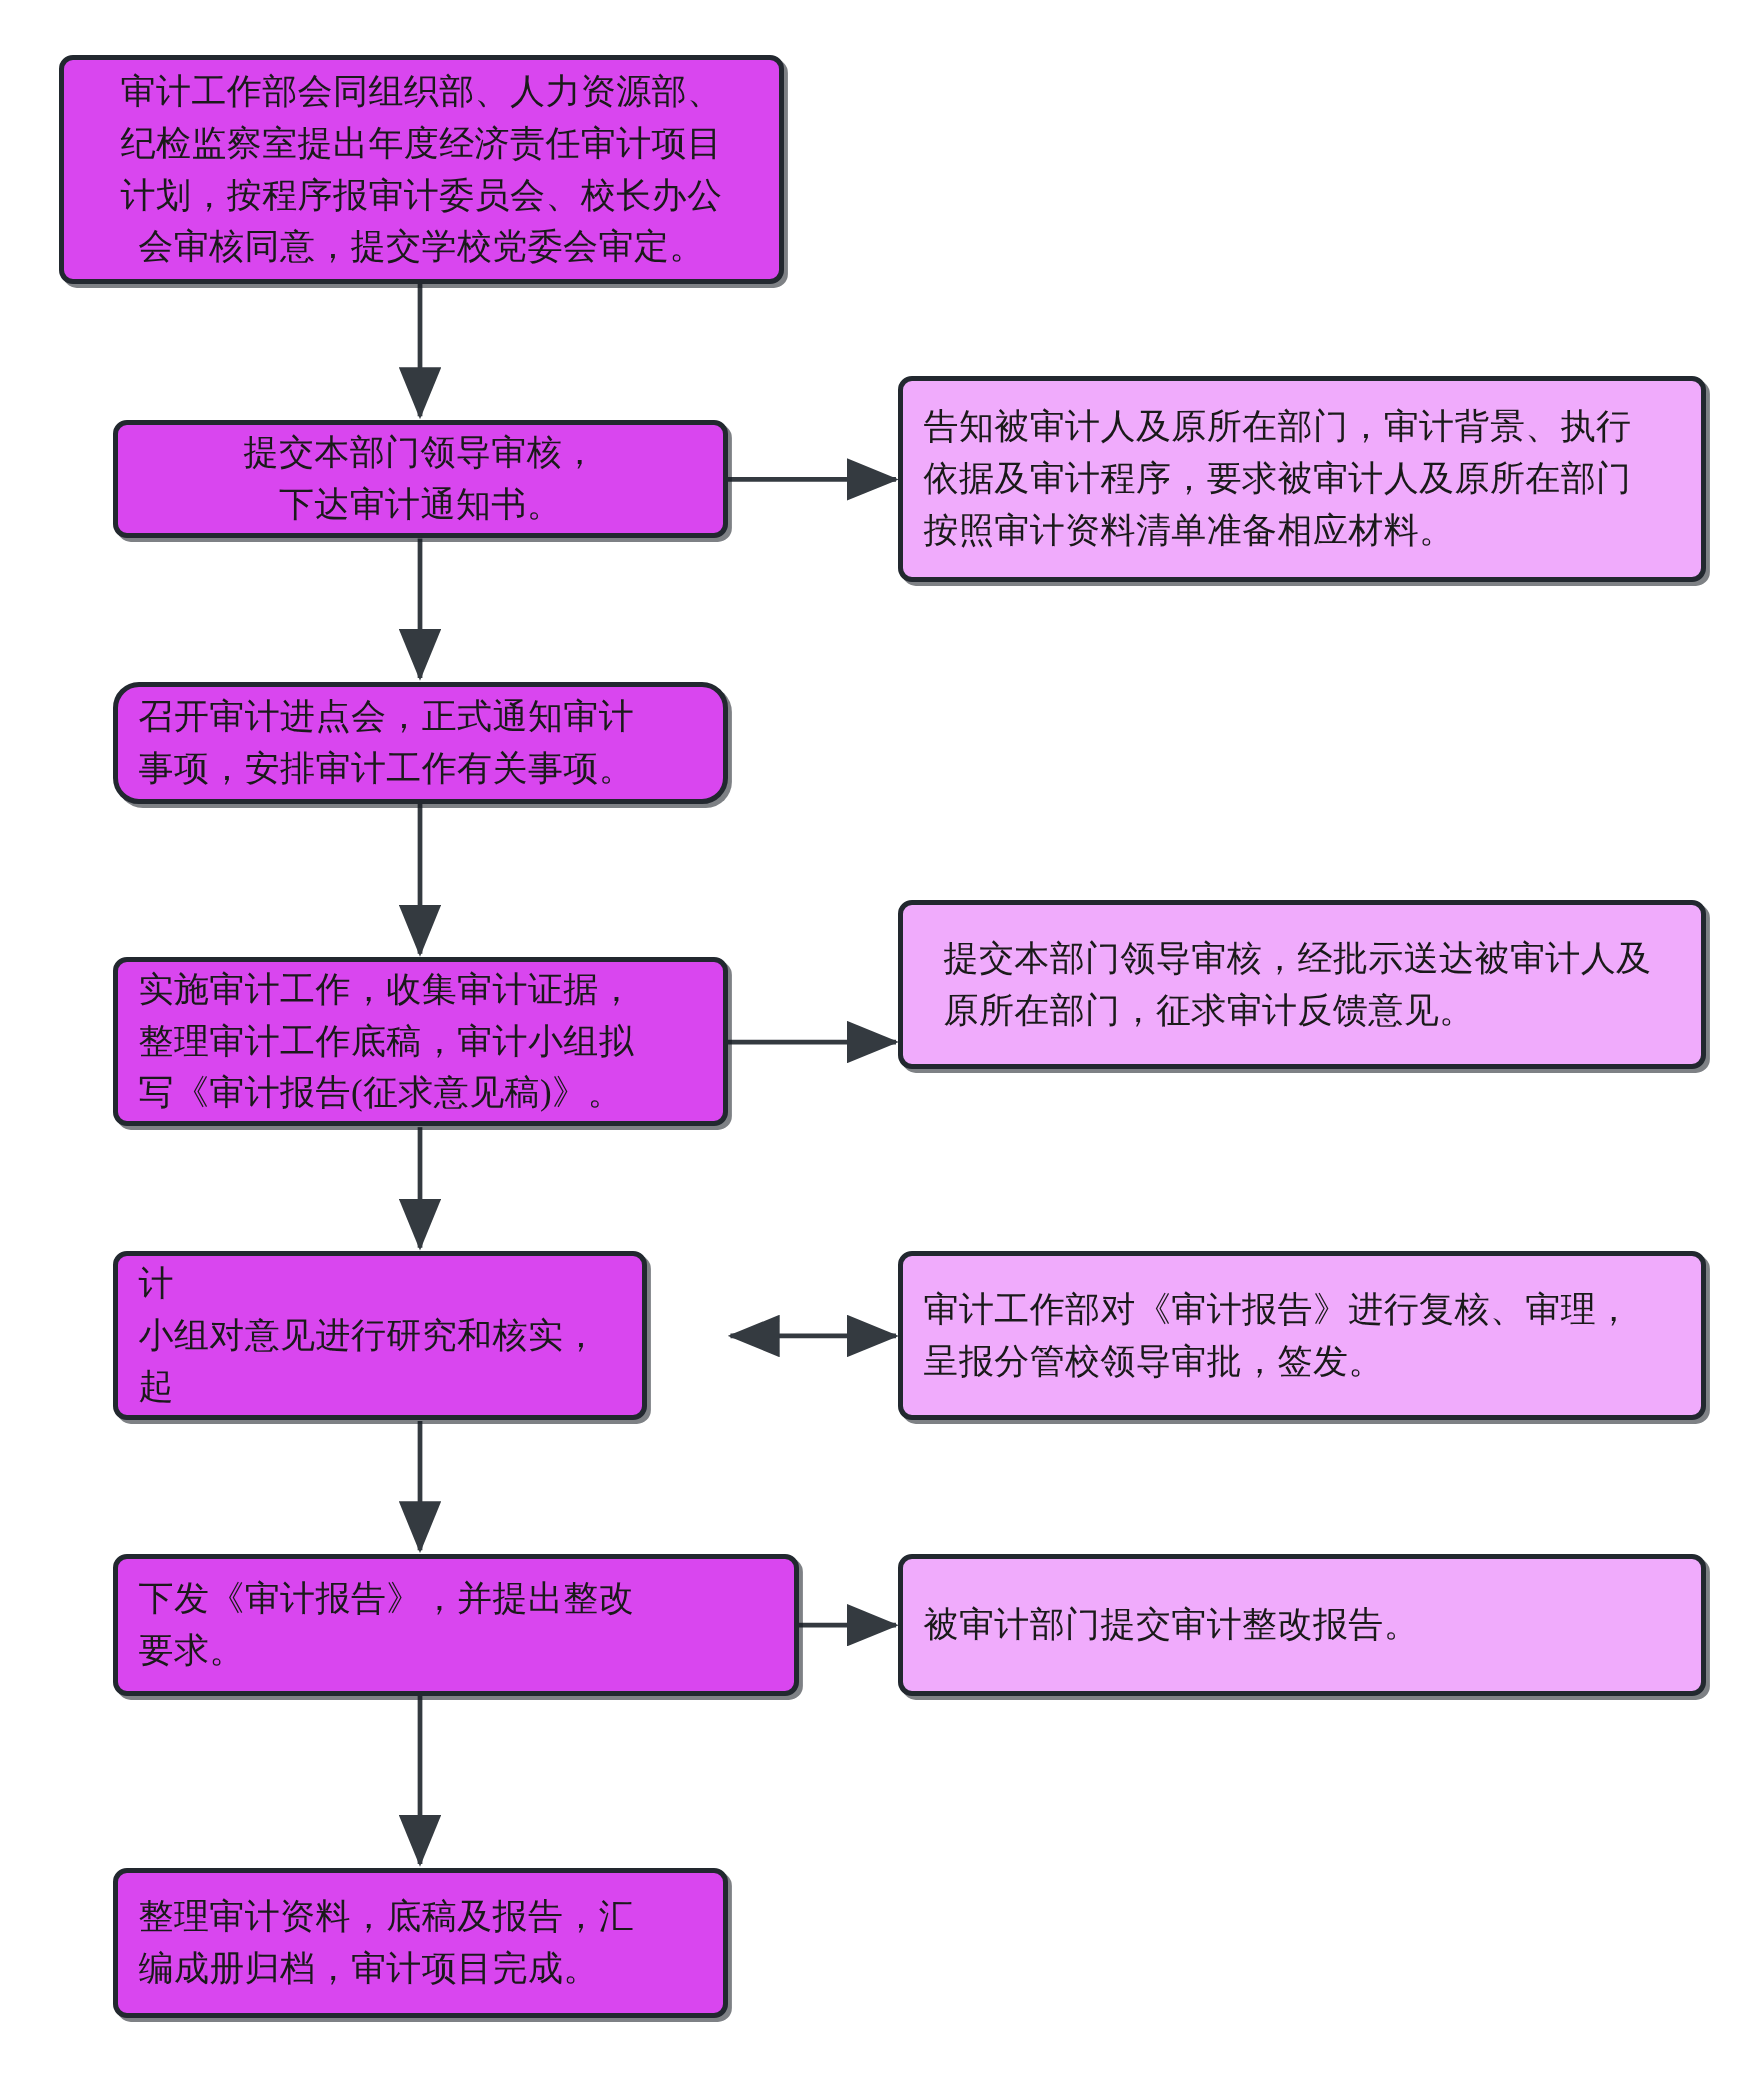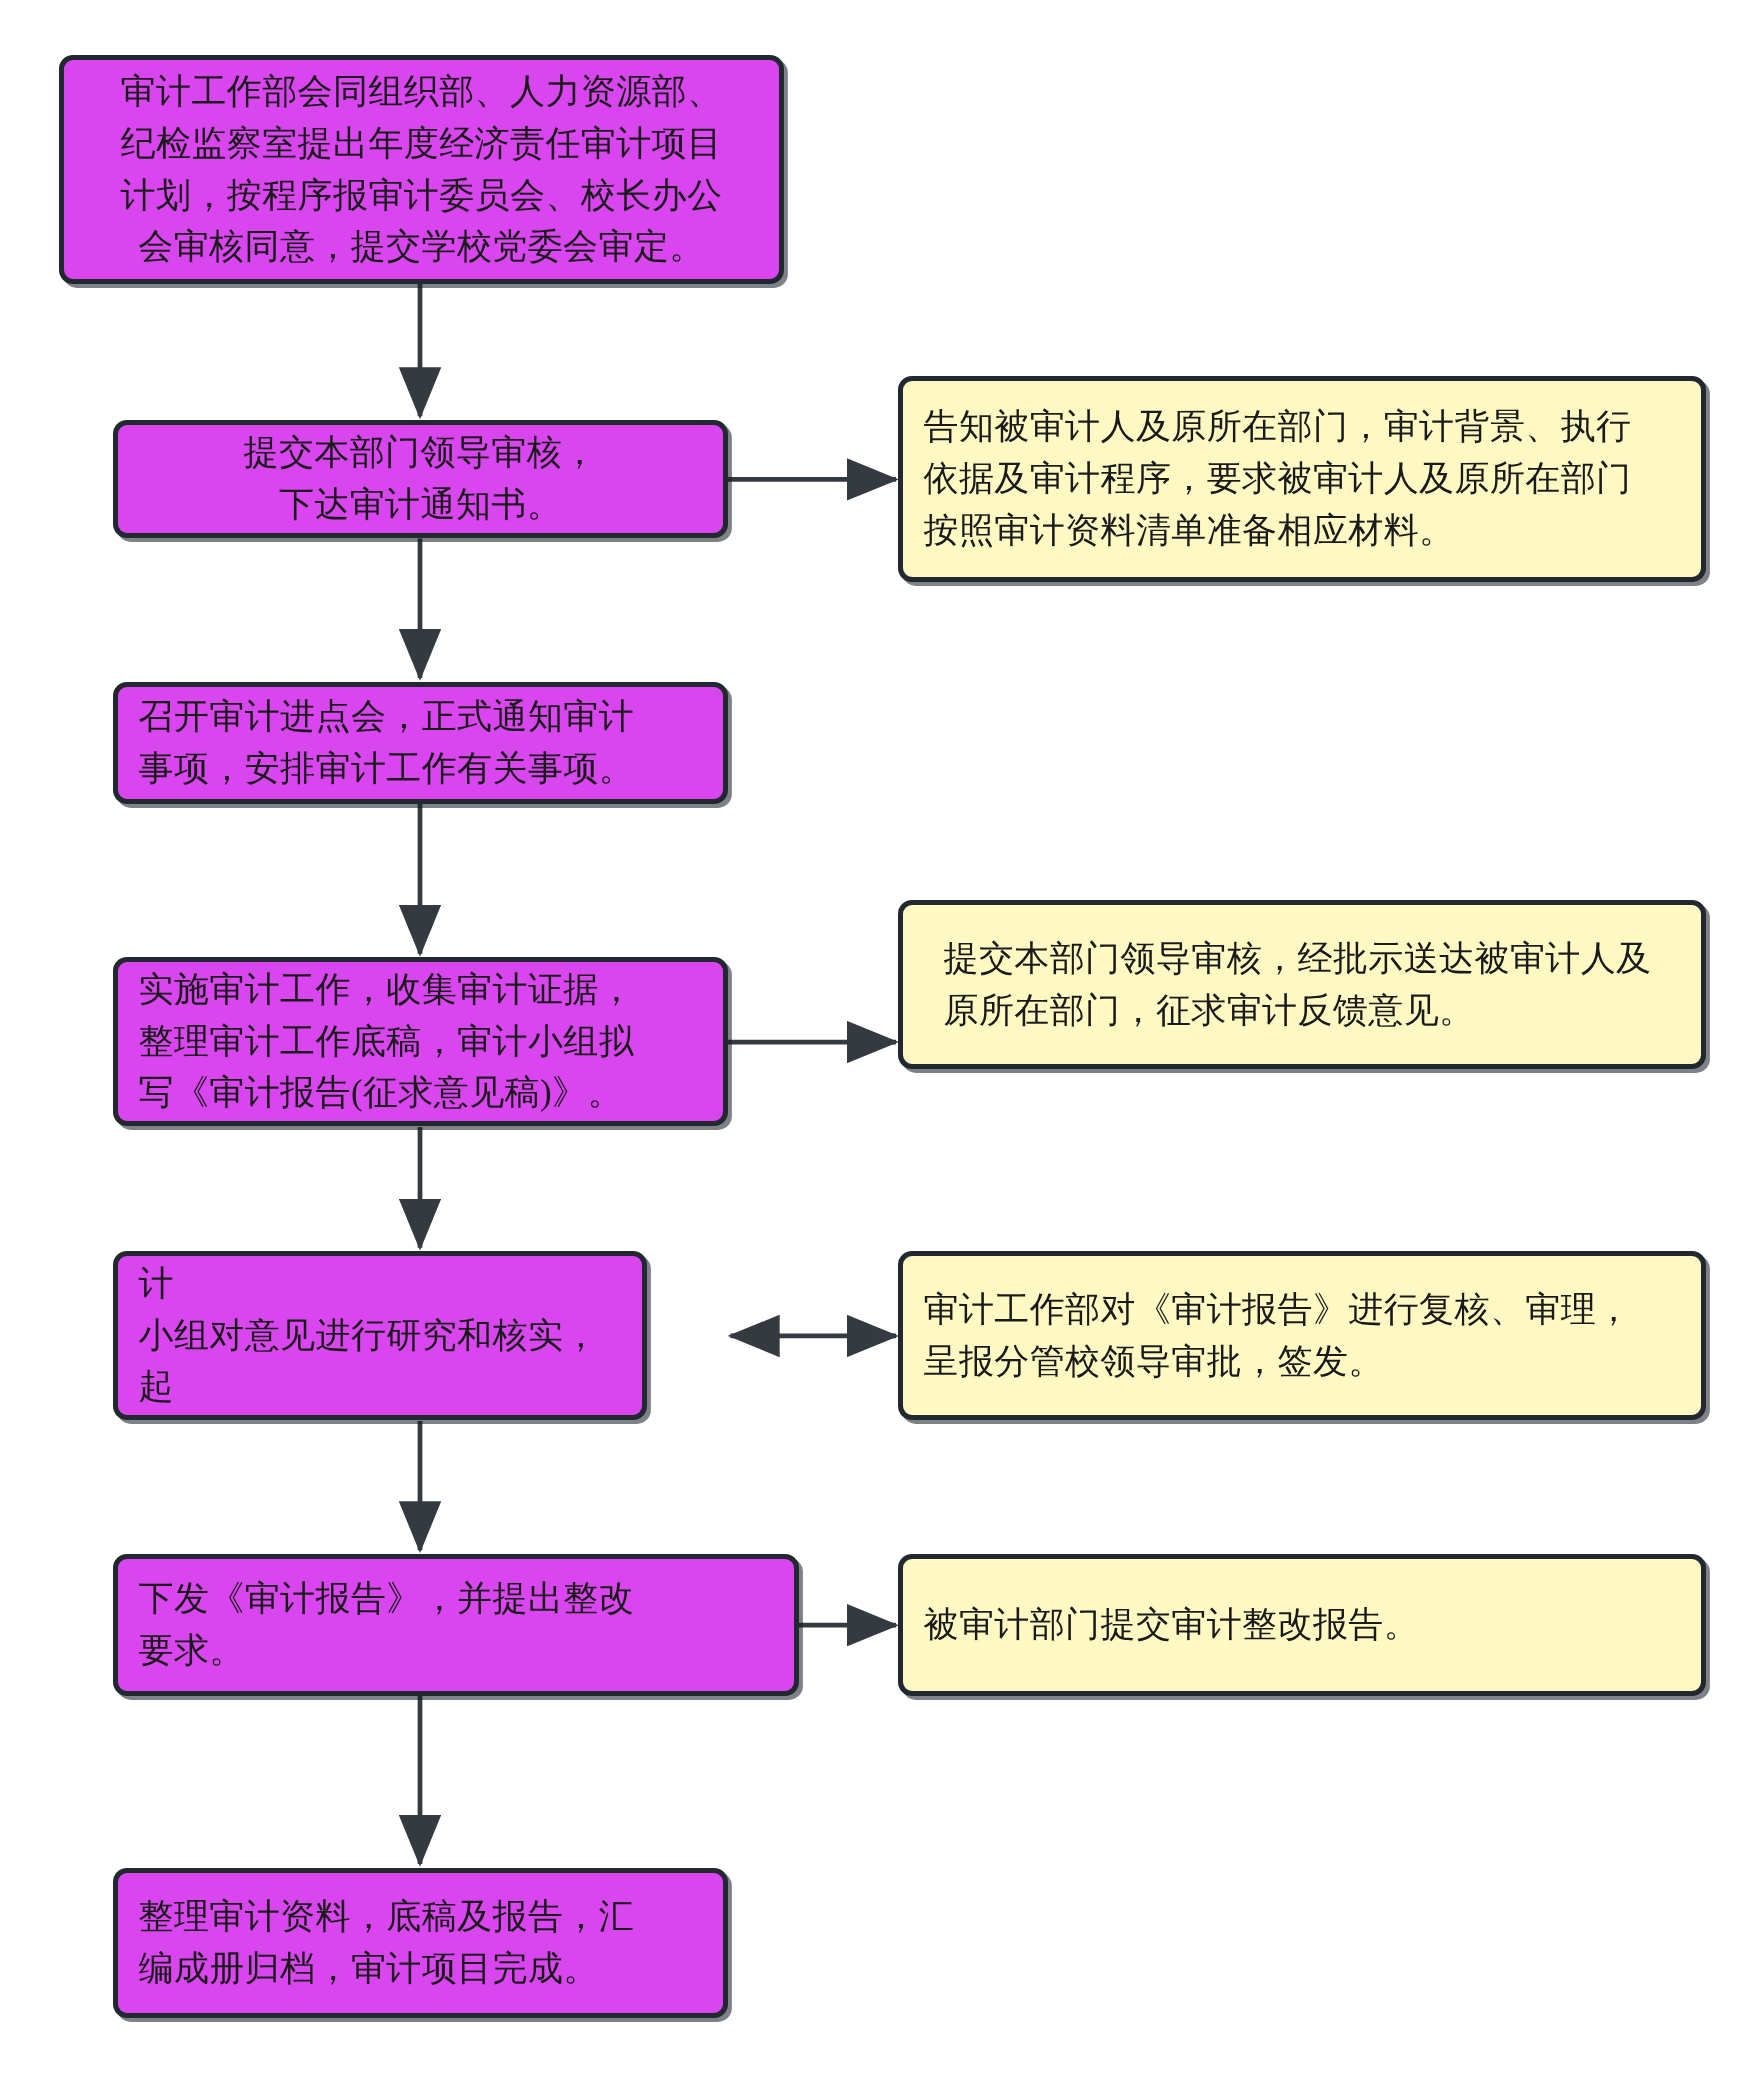--- a/index.html
+++ b/index.html
@@ -32,21 +32,21 @@
     border-radius: 14px;
     box-shadow: 3.9px 3.9px 0 rgba(20,25,32,0.55);
     display: flex;
     align-items: center;
     overflow: hidden;
   }
   .node.shaded {
     background: #d946ef;
   }
   .node.plain {
-    background: #fef9c3;
+    background: #f0abfc;
   }
   .node .txt {
     width: 100%;
     font-size: 35px;
     line-height: 1.48;
     color: #1a1a1a;
     letter-spacing: 0.4px;
     white-space: pre-line;
     padding: 0 20.5px;
     box-sizing: border-box;
@@ -88,21 +88,21 @@
 纪检监察室提出年度经济责任审计项目
 计划，按程序报审计委员会、校长办公
 会审核同意，提交学校党委会审定。</div>
   </div>
 
   <div class="node shaded" style="left:113px; top:420px; width:615px; height:118px;">
     <div class="txt c">提交本部门领导审核，
 下达审计通知书。</div>
   </div>
 
-  <div class="node shaded" style="left:113px; top:682px; width:615px; height:122px;">
+  <div class="node shaded" style="left:113px; top:682px; width:615px; height:122px;border-radius:26px;">
     <div class="txt l">召开审计进点会，正式通知审计
 事项，安排审计工作有关事项。</div>
   </div>
 
   <div class="node shaded" style="left:113px; top:957px; width:615px; height:169px;">
     <div class="txt l">实施审计工作，收集审计证据，
 整理审计工作底稿，审计小组拟
 写《审计报告(征求意见稿)》。</div>
   </div>
 

